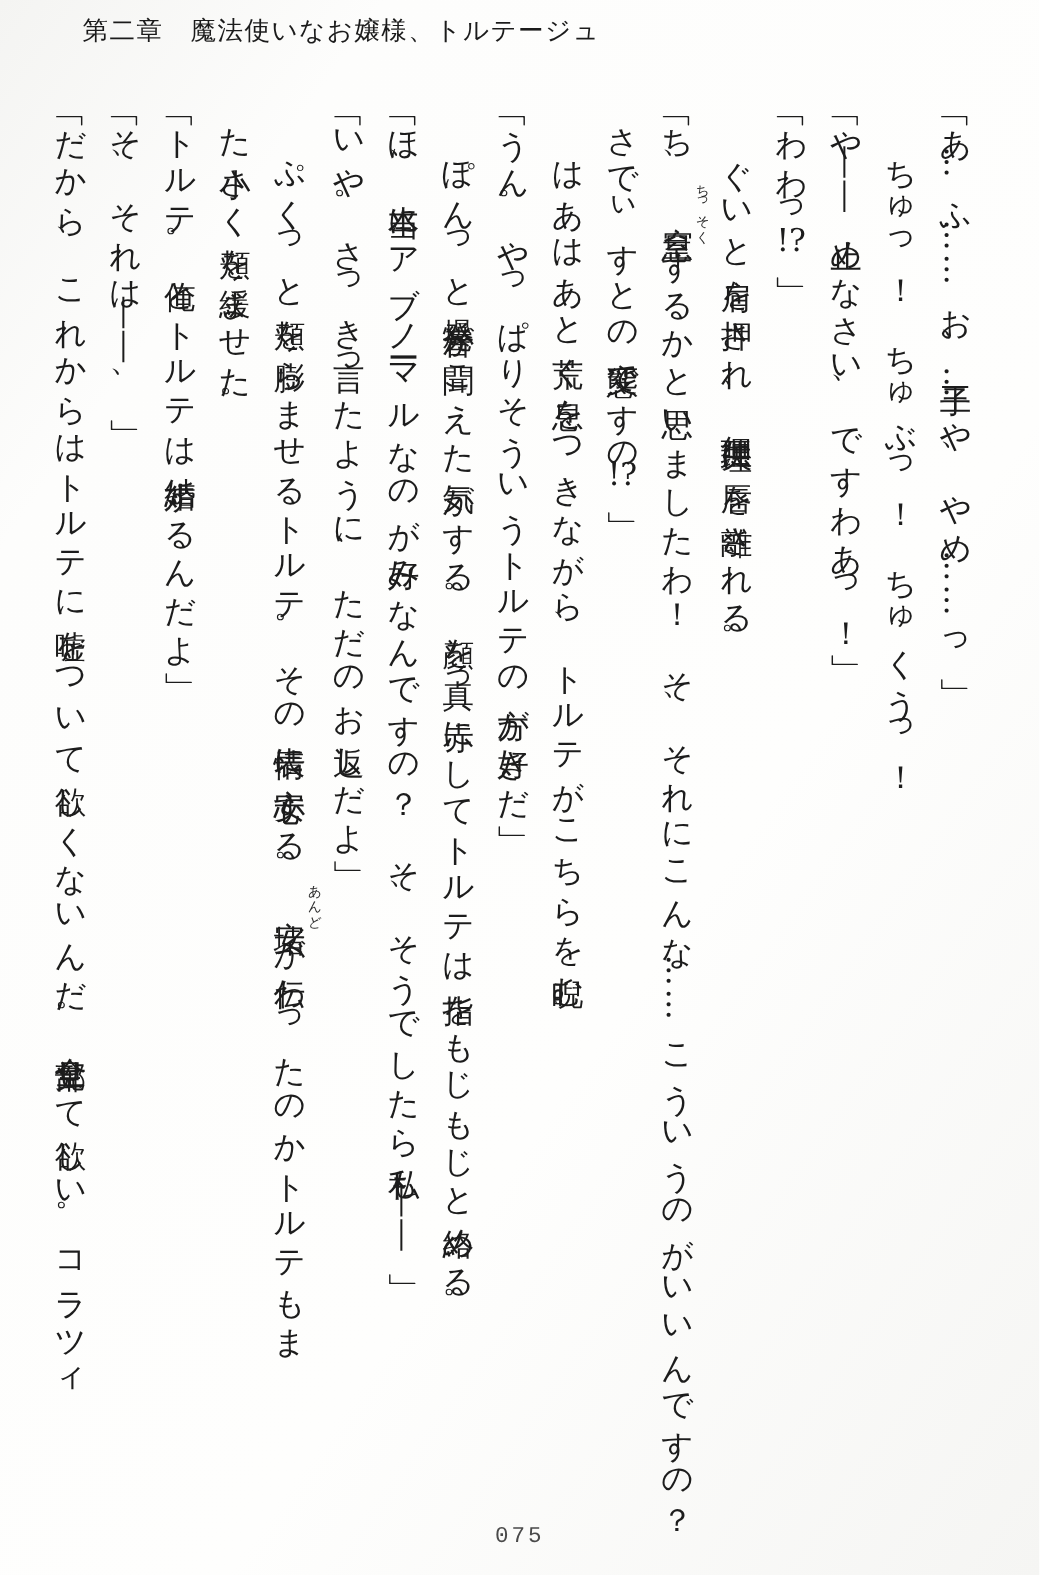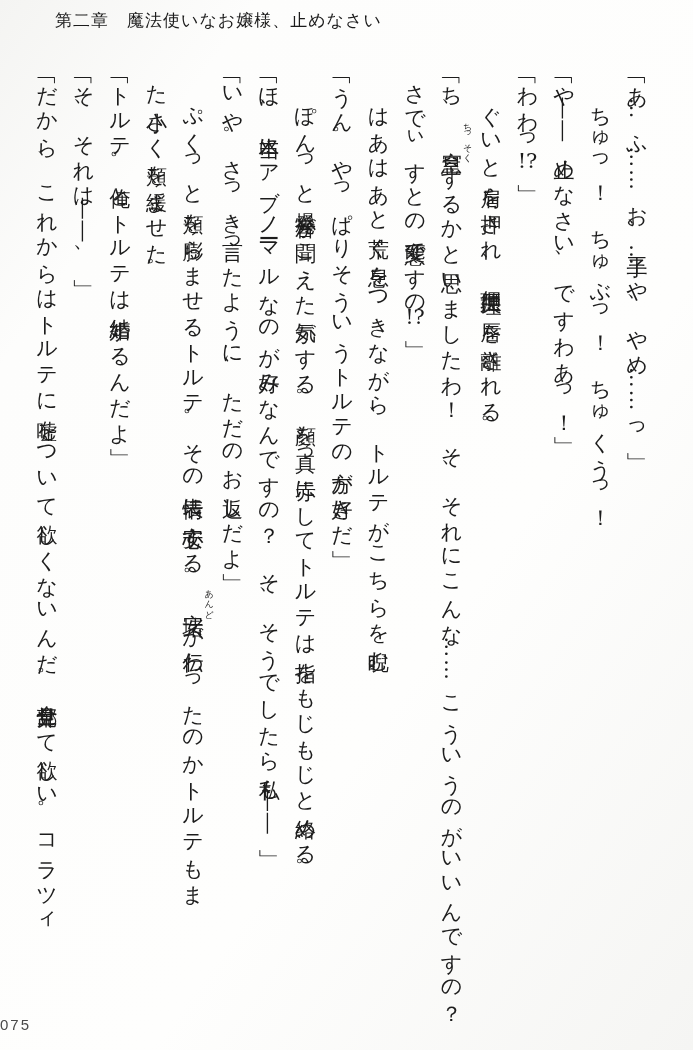--- a/index.html
+++ b/index.html
@@ -58,33 +58,34 @@
   .tcy {
     text-combine-upright: all;
     -webkit-text-combine: horizontal;
     letter-spacing: 0;
   }
   .page-number {
     position: absolute;
     bottom: 17px;
     left: 0;
     right: 0;
-    font-family: Liberation Sans, sans-serif;
+    text-align: center;
+    font-family: Liberation Mono, monospace;
     font-size: 15px;
     letter-spacing: 2px;
     color: #4a4a4a;
   }
 </style>
 </head>
 <body>
 
 <div class="page">
 
   <div class="chapter-header">
-    <span>第二章</span><span class="gap"></span><span>魔法使いなお嬢様、止めなさい</span>
+    <span>第二章</span><span class="gap"></span><span>魔法使いなお嬢様、トルテージュ</span>
   </div>
 
   <div class="text-body">
       <p>「あ…ふ……お、王子…や、やめ……っ」</p>
       <p>　ちゅっ！　ちゅぶっ！　ちゅくうっ！</p>
       <p>「や――止めなさい、ですわあっ！」</p>
       <p>「わわっ<span class="tcy">!?</span>」</p>
       <p>　ぐいと肩を押され、無理矢理に唇を離される。</p>
       <p>「ち、<ruby>窒息<rt>ちっそく</rt></ruby>するかと思いましたわ！　そ、それにこんな……こういうのがいいんですの？</p>
       <p>さでぃすとの変態ですの<span class="tcy">!?</span>」</p>

